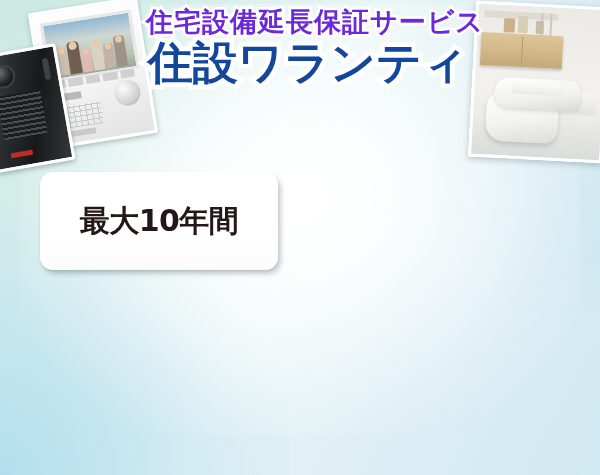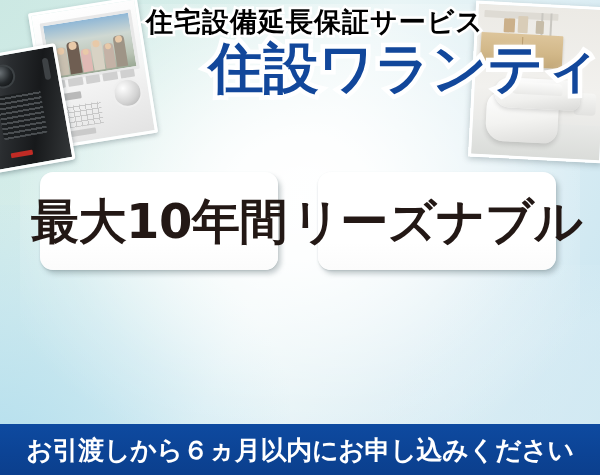--- a/index.html
+++ b/index.html
@@ -288,44 +288,43 @@
     top: 6px;
     width: 600px;
     text-align: center;
     pointer-events: none;
   }
   .subtitle {
     font-family: "DejaVu Sans", "Liberation Sans", sans-serif;
     font-size: 27px;
     font-weight: bold;
     letter-spacing: 1px;
-    color: #000000;
+    color: #6d28d9;
     padding-left: 30px;
     line-height: 1.15;
     -webkit-text-stroke: 5px #ffffff;
     paint-order: stroke fill;
     text-shadow:
       0 0 4px #ffffff,
       0 0 7px rgba(255,255,255,0.9);
   }
   .maintitle {
     font-family: "DejaVu Sans", "Liberation Sans", sans-serif;
-    font-size: 55px;
+    font-size: 45px;
     font-weight: bold;
     letter-spacing: 0px;
     color: #12479b;
     padding-left: 16px;
     margin-top: 1px;
     line-height: 1.12;
     -webkit-text-stroke: 9px #ffffff;
     paint-order: stroke fill;
     text-shadow:
       0 0 5px #ffffff,
       0 0 9px rgba(255,255,255,0.85);
-    text-align: right;
   }
 
   
   .features {
     position: absolute;
     left: 40px;
     top: 172px;
     width: 520px;
     display: grid;
     grid-template-columns: 238px 238px;
@@ -338,21 +337,21 @@
     border-radius: 13px;
     box-shadow:
       3px 4px 5px rgba(90,110,115,0.33),
       0 1px 2px rgba(90,110,115,0.20);
     display: flex;
     align-items: center;
     justify-content: center;
   }
   .feature-label {
     font-family: "DejaVu Sans", "Liberation Sans", sans-serif;
-    font-size: 48px;
+    font-size: 30px;
     font-weight: bold;
     color: #231815;
     letter-spacing: -0.5px;
     white-space: nowrap;
     line-height: 1;
   }
 
   
   .bottom-banner {
     position: absolute;
@@ -440,22 +439,16 @@
 
   <div class="headline-wrap">
     <div class="subtitle">住宅設備延長保証サービス</div>
     <div class="maintitle">住設ワランティ</div>
   </div>
 
   <div class="features">
     <div class="feature-box">
       <span class="feature-label">最大10年間</span>
     </div>
-    <div class="feature-box">
-      <span class="feature-label">リーズナブル</span>
-    </div>
   </div>
 
-  <div class="bottom-banner">
-    <span class="bottom-banner-text">お引渡しから６ヵ月以内にお申し込みください</span>
-  </div>
 
 </div>
 
 </body></html>

